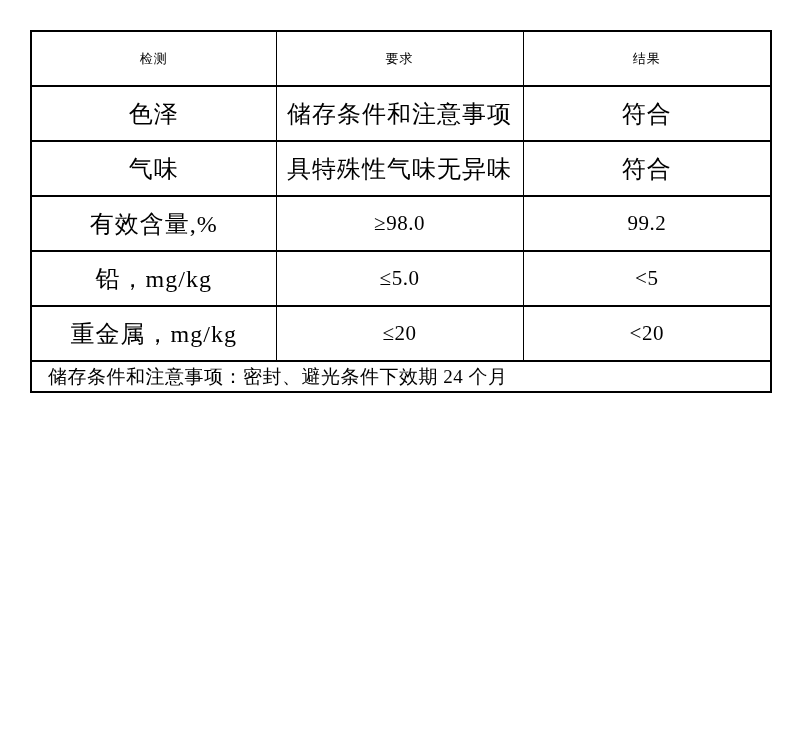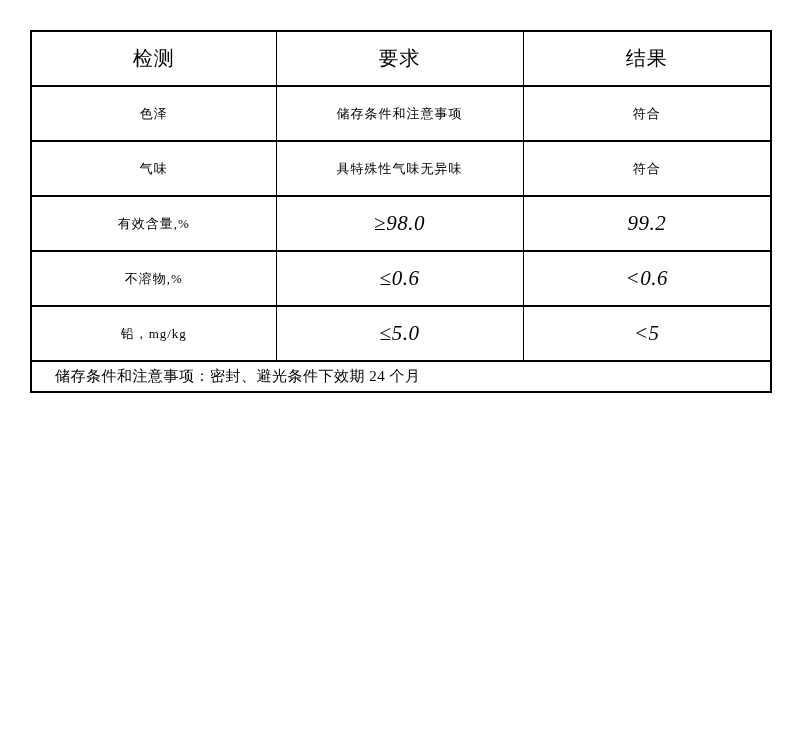--- a/index.html
+++ b/index.html
@@ -29,37 +29,36 @@
   table.spec col.c2 { width: 247px; }
   table.spec col.c3 { width: 248px; }
   table.spec td {
     border-left: 1px solid #000000;
     border-right: 1px solid #000000;
     border-top: 2px solid #000000;
     border-bottom: 2px solid #000000;
     text-align: center;
     vertical-align: middle;
     height: 55px;
-    font-size: 13px;
+    font-size: 24px;
     letter-spacing: 1px;
     font-weight: 500;
   }
   table.spec tr.hdr td {
-    font-size: 20px;
+    font-size: 13px;
   }
   table.spec td.val {
     font-size: 21px;
     letter-spacing: 0.5px;
-    font-style: italic;
   }
   table.spec tr.footer-row td {
     height: 31px;
     text-align: left;
-    padding-left: 23px;
-    font-size: 15px;
+    padding-left: 16px;
+    font-size: 19px;
     letter-spacing: 0.5px;
   }
 </style>
 </head>
 <body>
 
 <div class="page">
   <table class="spec">
     <colgroup>
         <col class="c1">
@@ -81,27 +80,27 @@
         <td>气味</td>
         <td>具特殊性气味无异味</td>
         <td>符合</td>
       </tr>
       <tr>
         <td>有效含量,%</td>
         <td class="val">≥98.0</td>
         <td class="val">99.2</td>
       </tr>
       <tr>
-        <td>不溶物,%</td>
-        <td class="val">≤0.6</td>
-        <td class="val">&lt;0.6</td>
-      </tr>
-      <tr>
         <td>铅，mg/kg</td>
         <td class="val">≤5.0</td>
         <td class="val">&lt;5</td>
+      </tr>
+      <tr>
+        <td>重金属，mg/kg</td>
+        <td class="val">≤20</td>
+        <td class="val">&lt;20</td>
       </tr>
       <tr class="footer-row">
         <td colspan="3">储存条件和注意事项：密封、避光条件下效期 24 个月</td>
       </tr>
     </tbody>
   </table>
 </div>
 
 </body></html>

